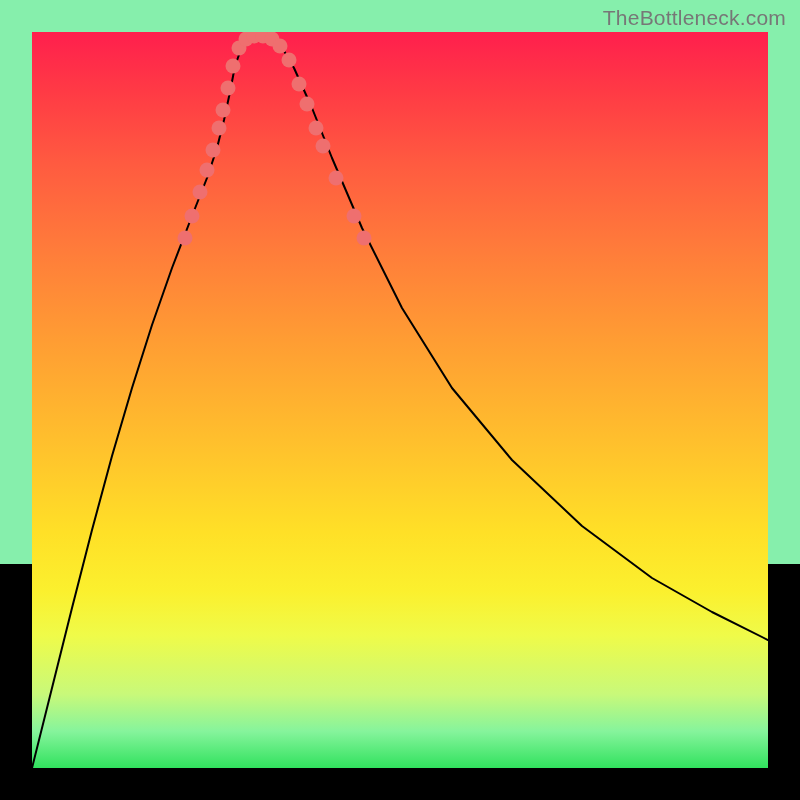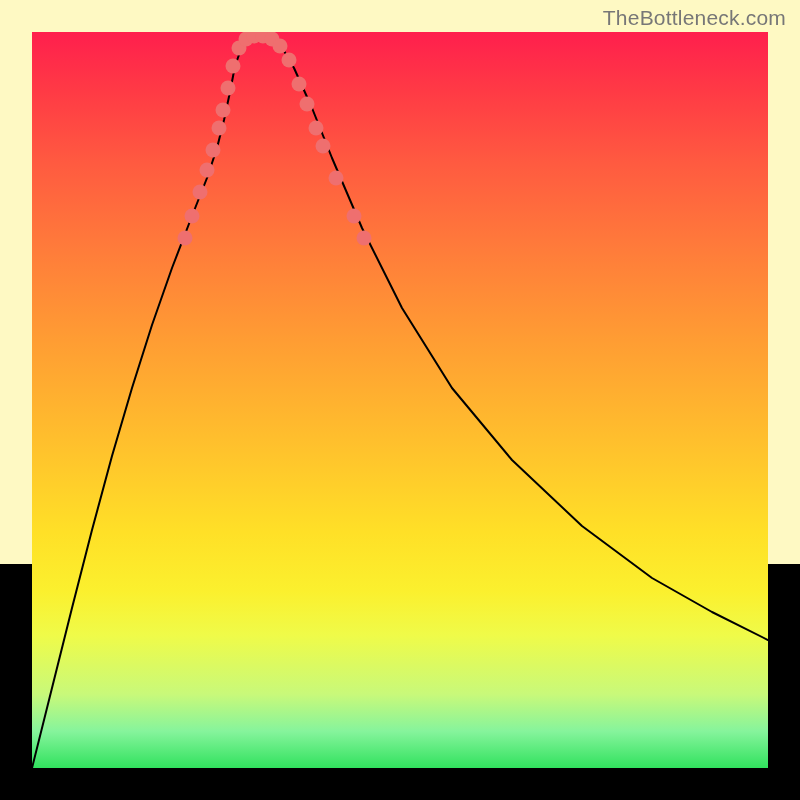--- a/index.html
+++ b/index.html
@@ -9,21 +9,21 @@
     height: 800px;
     background: #000;
     font-family: Arial, Helvetica, sans-serif;
     overflow: hidden;
   }
   .frame {
     position: absolute;
     top: 0; left: 0;
     width: 800px;
     height: 564px;
-    background: #fef9c3;
+    background: #86efac;
   }
   .plot-area {
     position: absolute;
     top: 32px;
     left: 32px;
     width: 736px;
     height: 736px;
     overflow: hidden;
   }
   .gradient {

